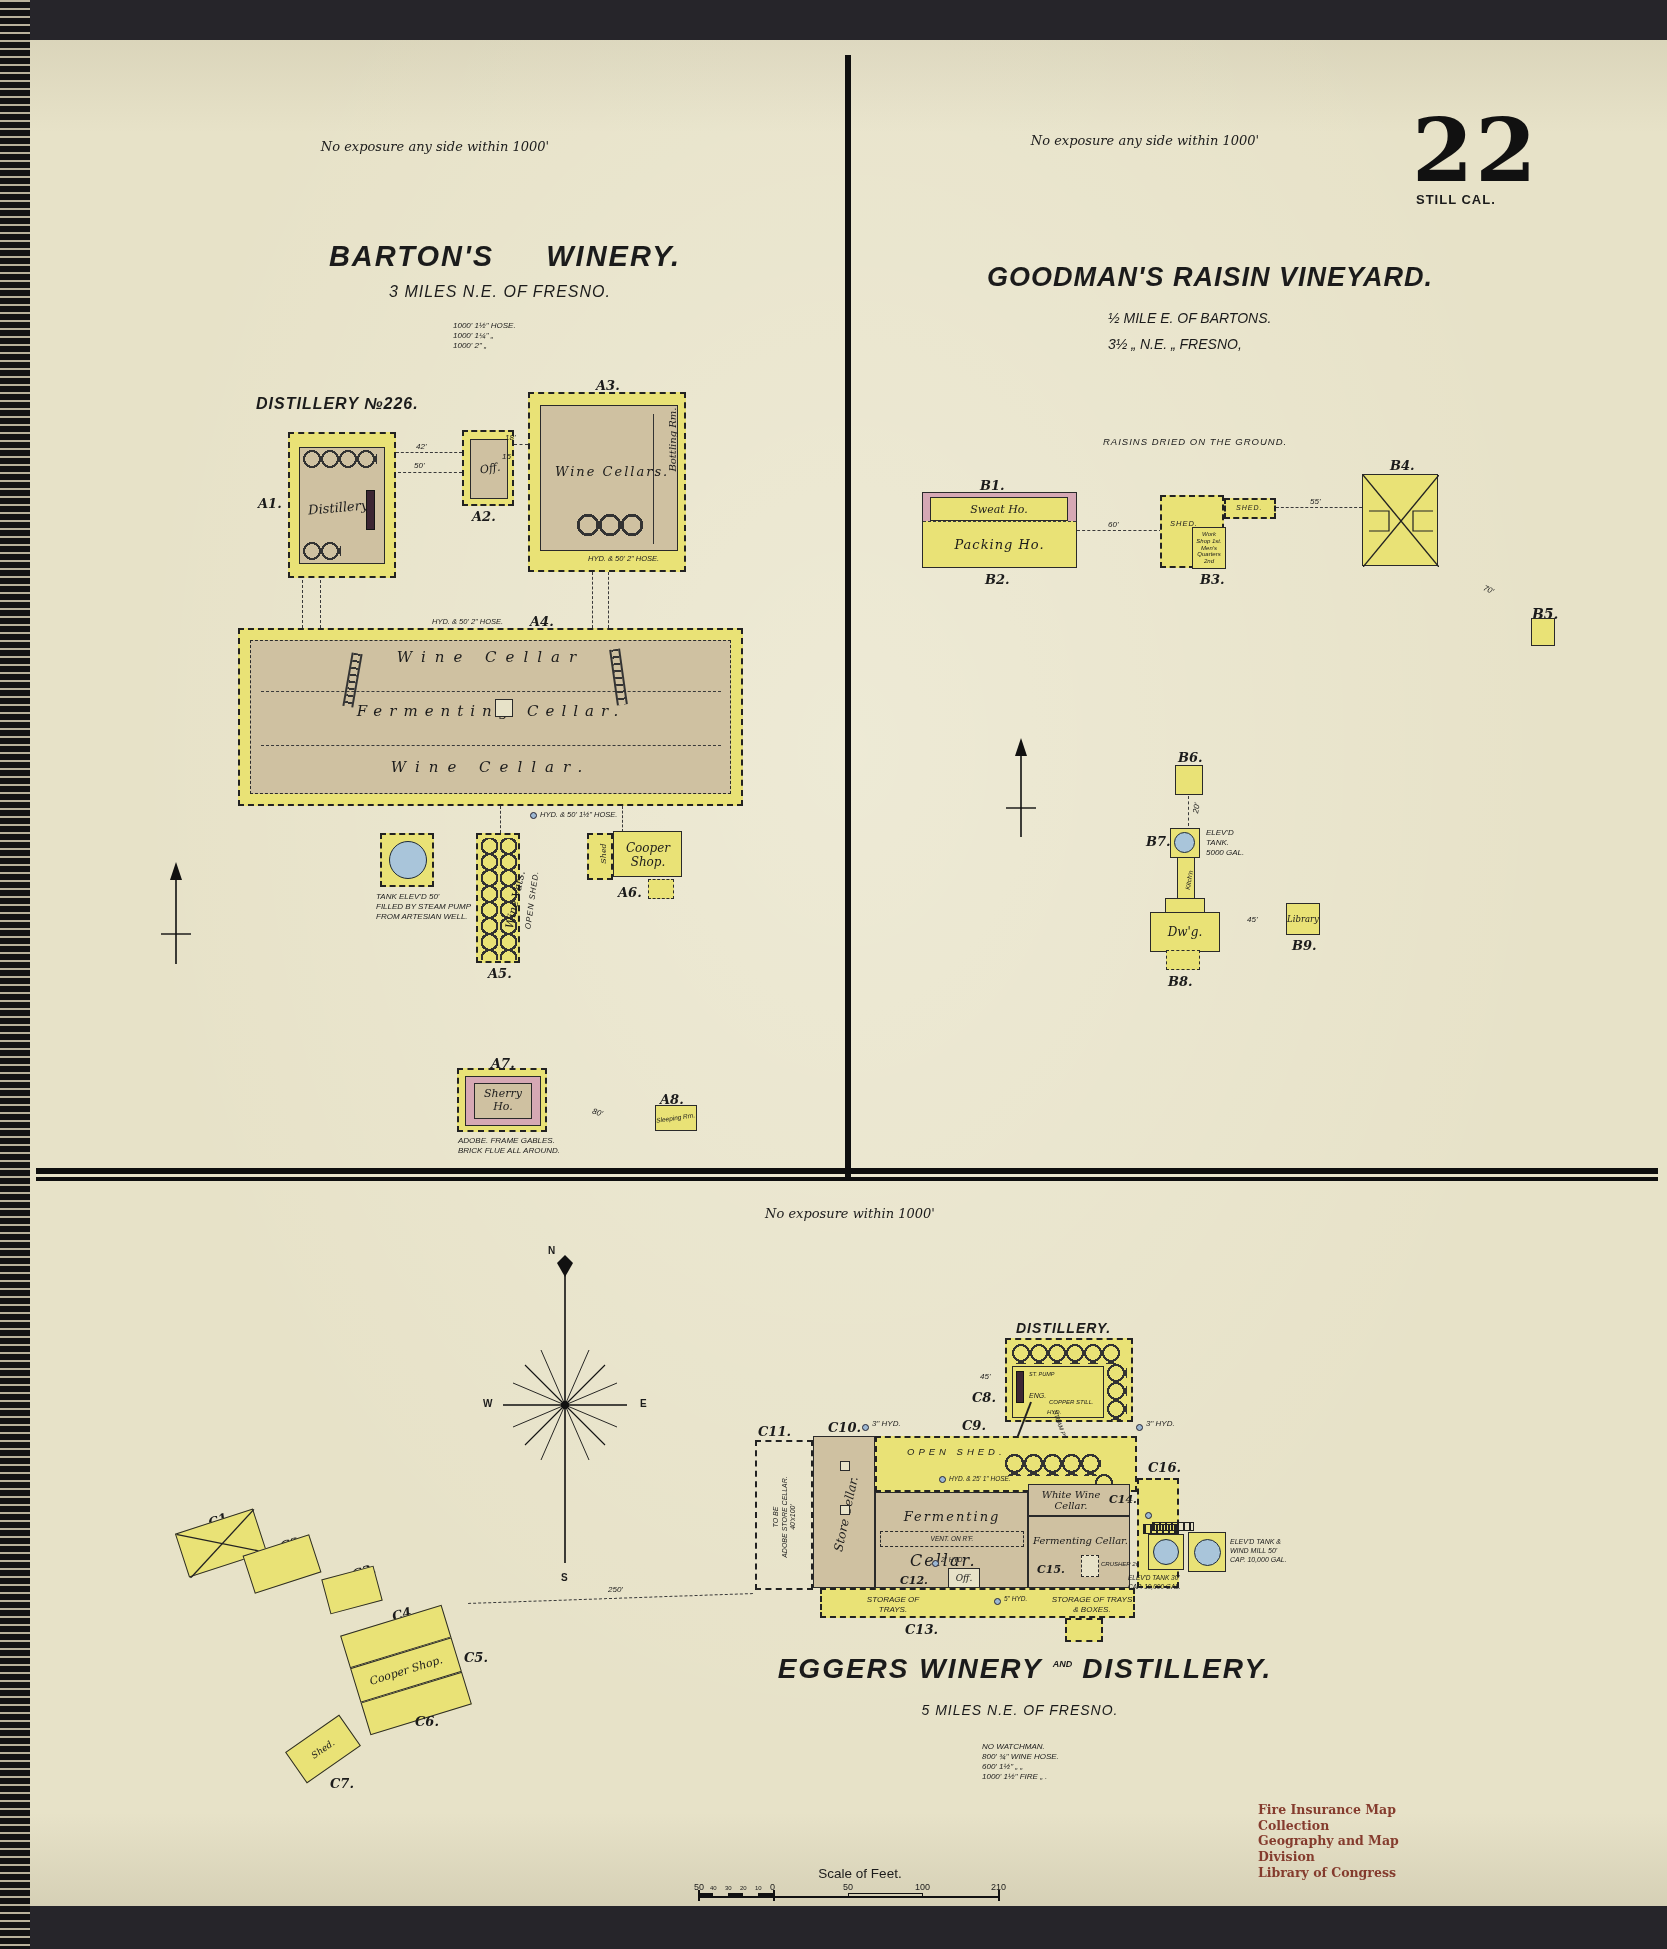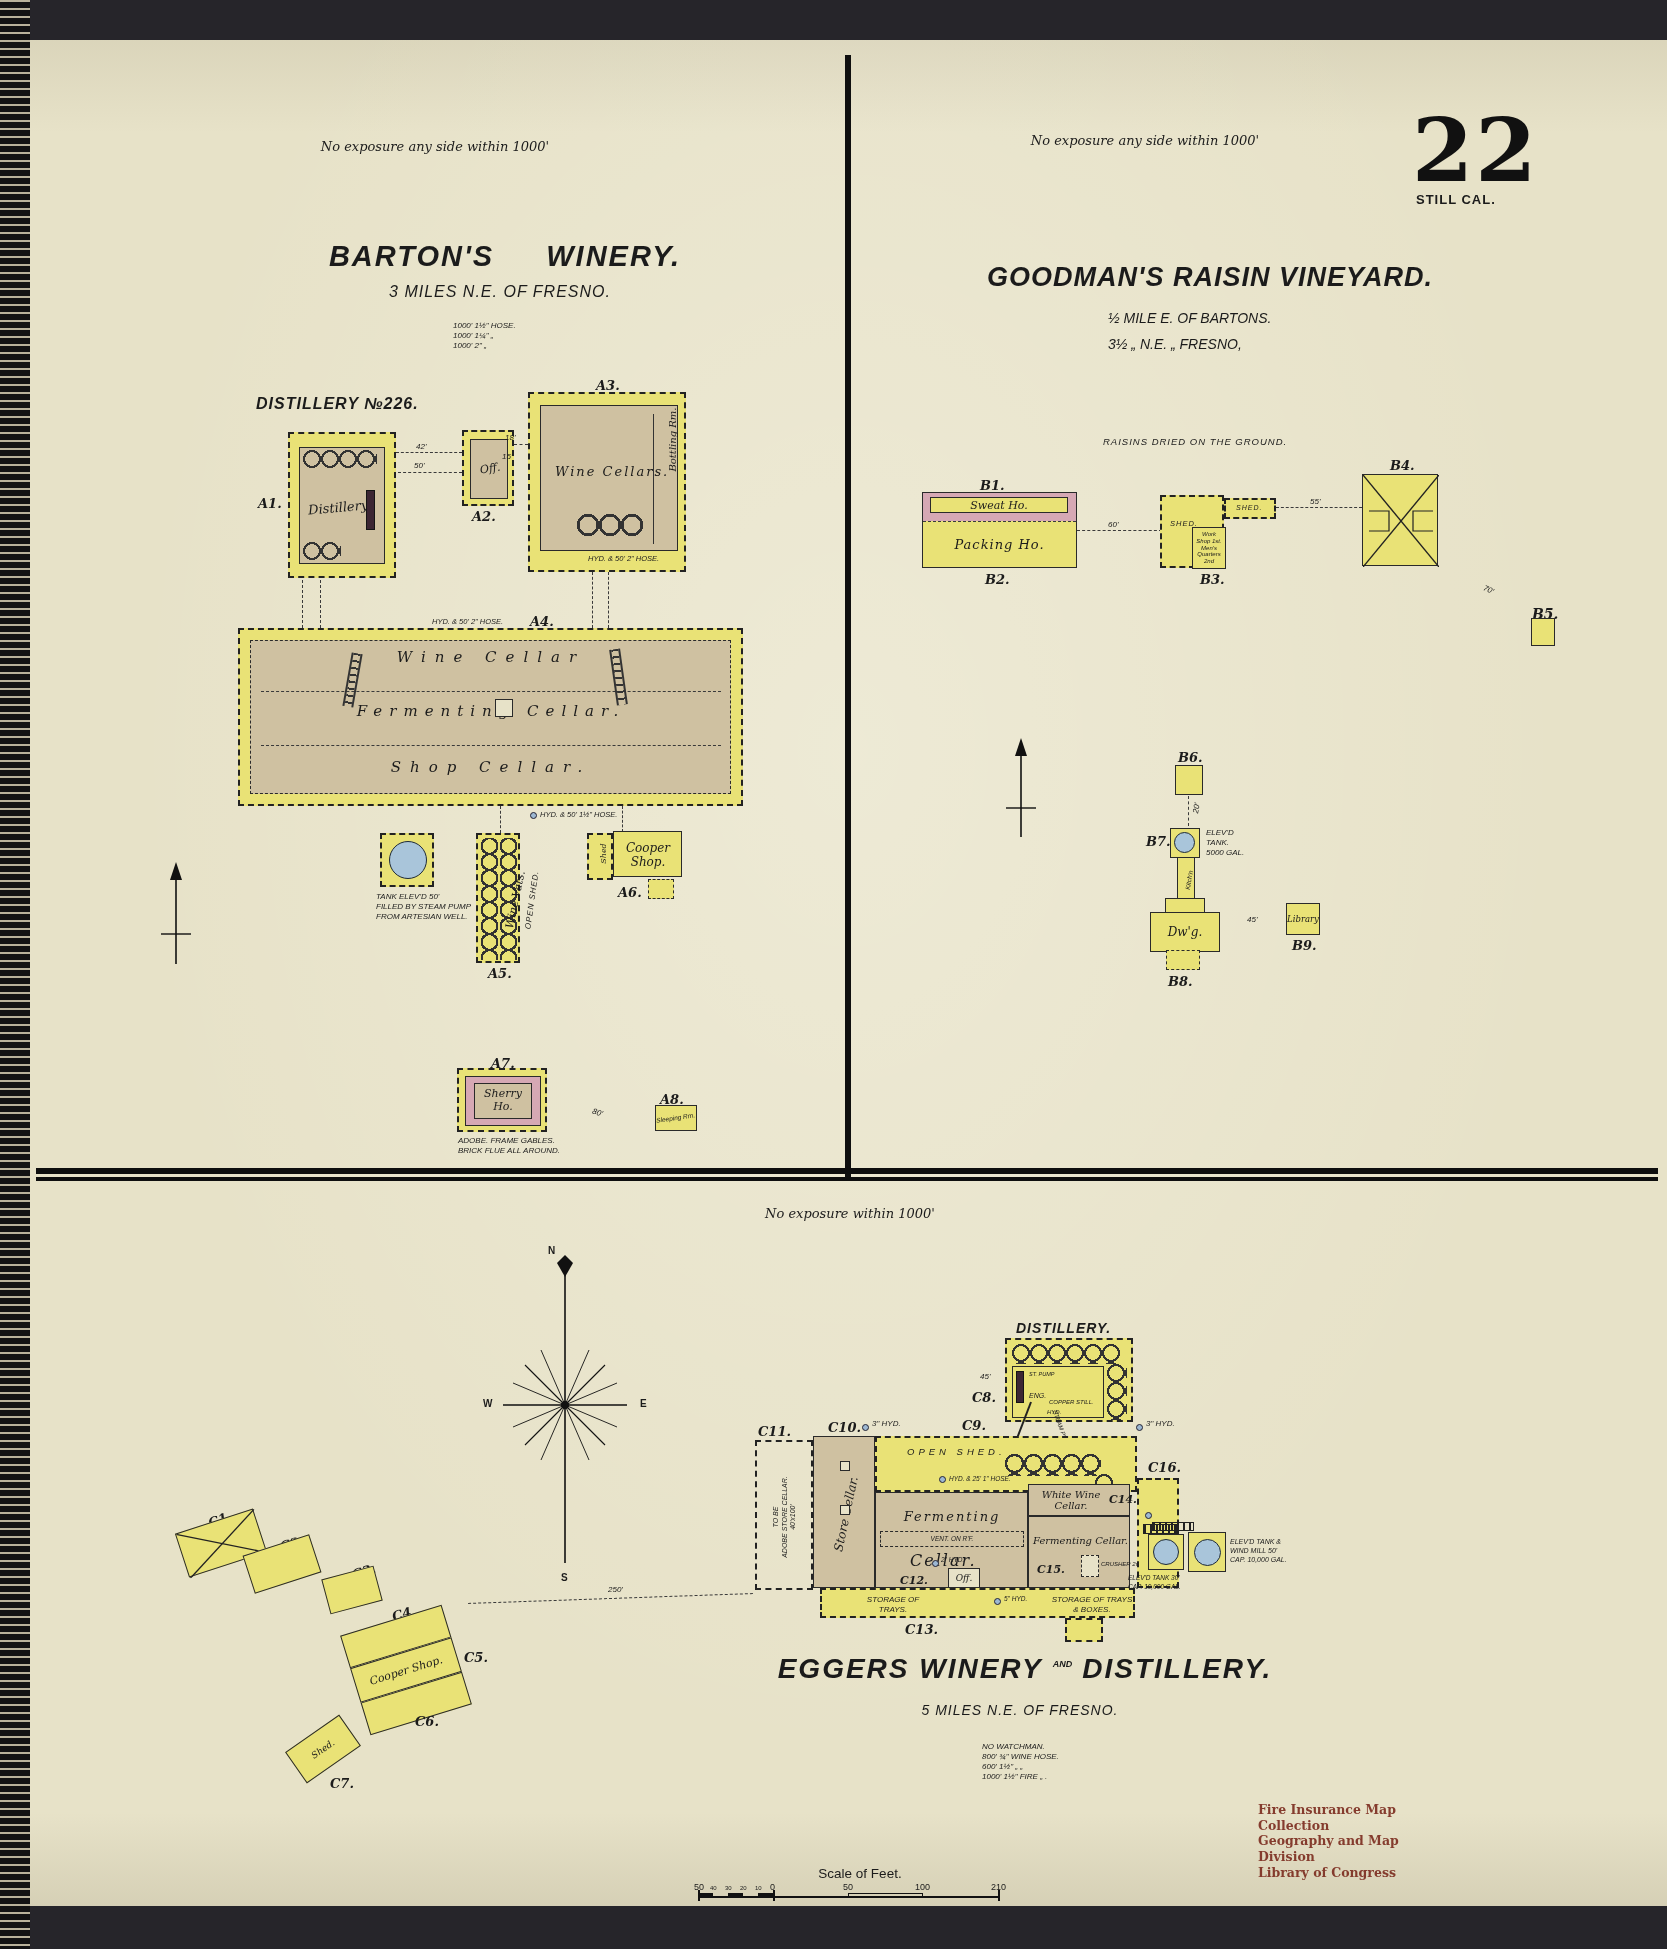--- a/index.html
+++ b/index.html
@@ -100,21 +100,21 @@
   <div class="abs dropline" style="left:608px;top:572px;height:56px"></div>
 
   <div class="abs id" style="left:530px;top:614px">A4.</div>
   <div class="abs note" style="left:432px;top:617px;font-size:7.5px">HYD. &amp; 50' 2" HOSE.</div>
   <div class="abs yellow bdk" style="left:238px;top:628px;width:505px;height:178px">
     <div class="abs brown bd" style="left:10px;top:10px;width:481px;height:154px">
       <div class="abs scr ctr" style="left:60px;top:6px;width:360px;height:20px;font-size:15px;letter-spacing:9px">Wine Cellar</div>
       <div class="abs dashline" style="left:10px;top:50px;width:460px"></div>
       <div class="abs scr ctr" style="left:20px;top:60px;width:440px;height:20px;font-size:15px;letter-spacing:7px">Fermenting Cellar.</div>
       <div class="abs dashline" style="left:10px;top:104px;width:460px"></div>
-      <div class="abs scr ctr" style="left:60px;top:116px;width:360px;height:20px;font-size:15px;letter-spacing:9px">Shop Cellar.</div>
+      <div class="abs scr ctr" style="left:60px;top:116px;width:360px;height:20px;font-size:15px;letter-spacing:9px">Wine Cellar.</div>
       <div class="abs ladder" style="left:96px;top:12px;height:54px;transform:rotate(10deg)"></div>
       <div class="abs ladder" style="left:362px;top:8px;height:56px;transform:rotate(-8deg)"></div>
       <div class="abs bs" style="left:244px;top:58px;width:18px;height:18px;background:#e7e2c8"></div>
     </div>
   </div>
   <div class="abs hyddot" style="left:530px;top:812px"></div>
   <div class="abs note" style="left:540px;top:810px;font-size:7.5px">HYD. &amp; 50' 1½" HOSE.</div>
   <div class="abs dropline" style="left:500px;top:806px;height:27px"></div>
   <div class="abs dropline" style="left:622px;top:806px;height:26px"></div>
 
@@ -168,21 +168,21 @@
   <div class="abs" style="left:1412px;top:98px;width:130px;height:100px;font:bold 88px 'DejaVu Serif',serif;letter-spacing:2px;color:#111">22</div>
   <div class="abs" style="left:1416px;top:192px;font:bold 13px 'Liberation Sans',sans-serif;letter-spacing:1px">STILL CAL.</div>
   <div class="abs ttl ctr" style="left:960px;top:258px;width:500px;height:38px;font-size:27px;letter-spacing:1px">GOODMAN'S RAISIN VINEYARD.</div>
   <div class="abs ttl" style="left:1108px;top:310px;font-size:14px;font-weight:normal">½ MILE E. OF BARTONS.</div>
   <div class="abs ttl" style="left:1108px;top:336px;font-size:14px;font-weight:normal">3½ „ N.E. „ FRESNO,</div>
   <div class="abs capn" style="left:1103px;top:436px">RAISINS DRIED ON THE GROUND.</div>
 
   <div class="abs id" style="left:980px;top:478px">B1.</div>
   <div class="abs bs" style="left:922px;top:492px;width:155px;height:76px;background:#e9e276">
     <div class="abs pinkw" style="left:0;top:0;width:153px;height:28px">
-      <div class="abs yellow bs ctr" style="left:7px;top:4px;width:138px;height:16px">
+      <div class="abs yellow bs ctr" style="left:7px;top:4px;width:138px;height:24px">
         <div class="scr" style="font-size:11px">Sweat Ho.</div>
       </div>
     </div>
     <div class="abs dashline" style="left:0;top:28px;width:153px"></div>
     <div class="abs scr ctr" style="left:0;top:32px;width:153px;height:38px;font-size:13px;letter-spacing:1px">Packing Ho.</div>
   </div>
   <div class="abs id" style="left:985px;top:572px">B2.</div>
   <div class="abs dashline" style="left:1077px;top:530px;width:85px"></div>
   <div class="abs note" style="left:1108px;top:520px">60'</div>
 

